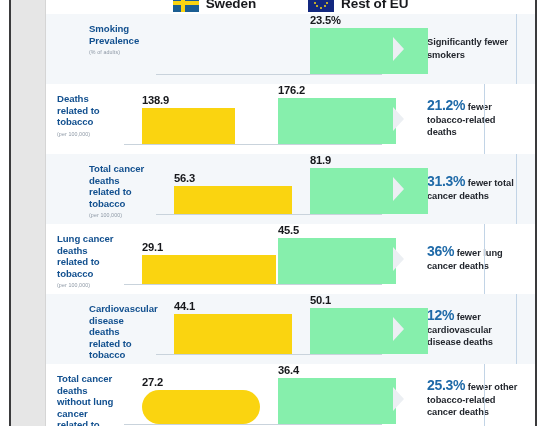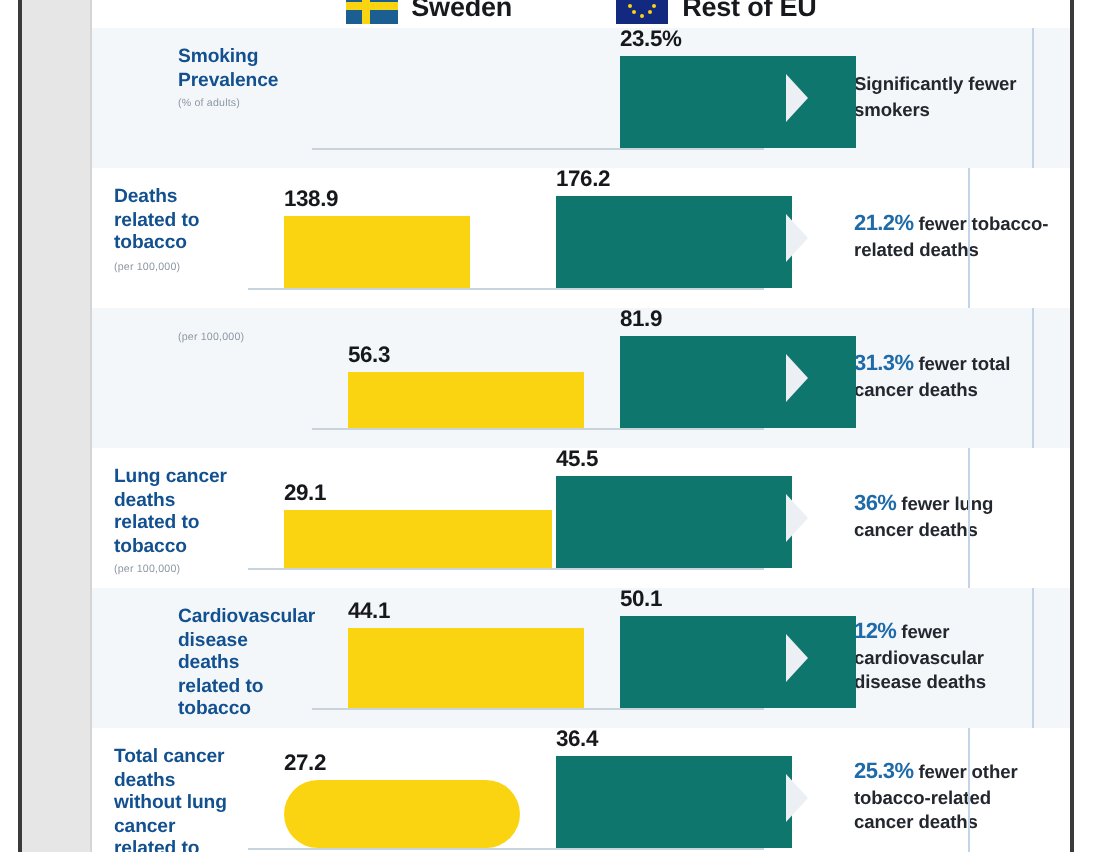--- a/index.html
+++ b/index.html
@@ -156,21 +156,21 @@
     right: 32px;
     bottom: 9px;
     height: 1px;
     background: #c9d3dc;
   }
   .bar {
     position: absolute;
     bottom: 10px;
   }
   .bar.se { background: #fad410; }
-  .bar.eu { background: #0f766e; }
+  .bar.eu { background: #86efac; }
   .bar-value {
     position: absolute;
     bottom: 100%;
     left: 0;
     margin-bottom: 2px;
     font-size: 11.2px;
     font-weight: bold;
     color: #17181c;
     white-space: nowrap;
     letter-spacing: -0.2px;
@@ -203,21 +203,21 @@
     align-items: center;
   }
   .note-text {
     font-size: 9.3px;
     font-weight: bold;
     color: #23272e;
     line-height: 12.6px;
     letter-spacing: -0.05px;
   }
   .note-pct {
-    font-size: 11px;
+    font-size: 14px;
     font-weight: bold;
     color: #1f6aa8;
     letter-spacing: -0.3px;
   }
 </style>
 </head>
 <body>
 
 <div id="page">
 
@@ -289,20 +289,21 @@
               </svg>
             </div>
             <div class="divider"></div>
           </div>
           <div class="row-note">
             <div class="note-text"><span class="note-pct">21.2%</span><span> fewer tobacco-related deaths</span></div>
           </div>
         </div>
         <div class="row shaded">
           <div class="row-label">
+            <div class="row-title">Total cancer deaths related to tobacco</div>
             <div class="row-sub">(per 100,000)</div>
           </div>
           <div class="row-chart">
             <div class="baseline"></div>
             <div class="bar se" style="left: 24px; width: 118px; height: 28px;">
               <span class="bar-value">56.3</span>
             </div>
             <div class="bar eu" style="left: 160px; width: 118px; height: 46px;">
               <span class="bar-value">81.9</span>
             </div>

